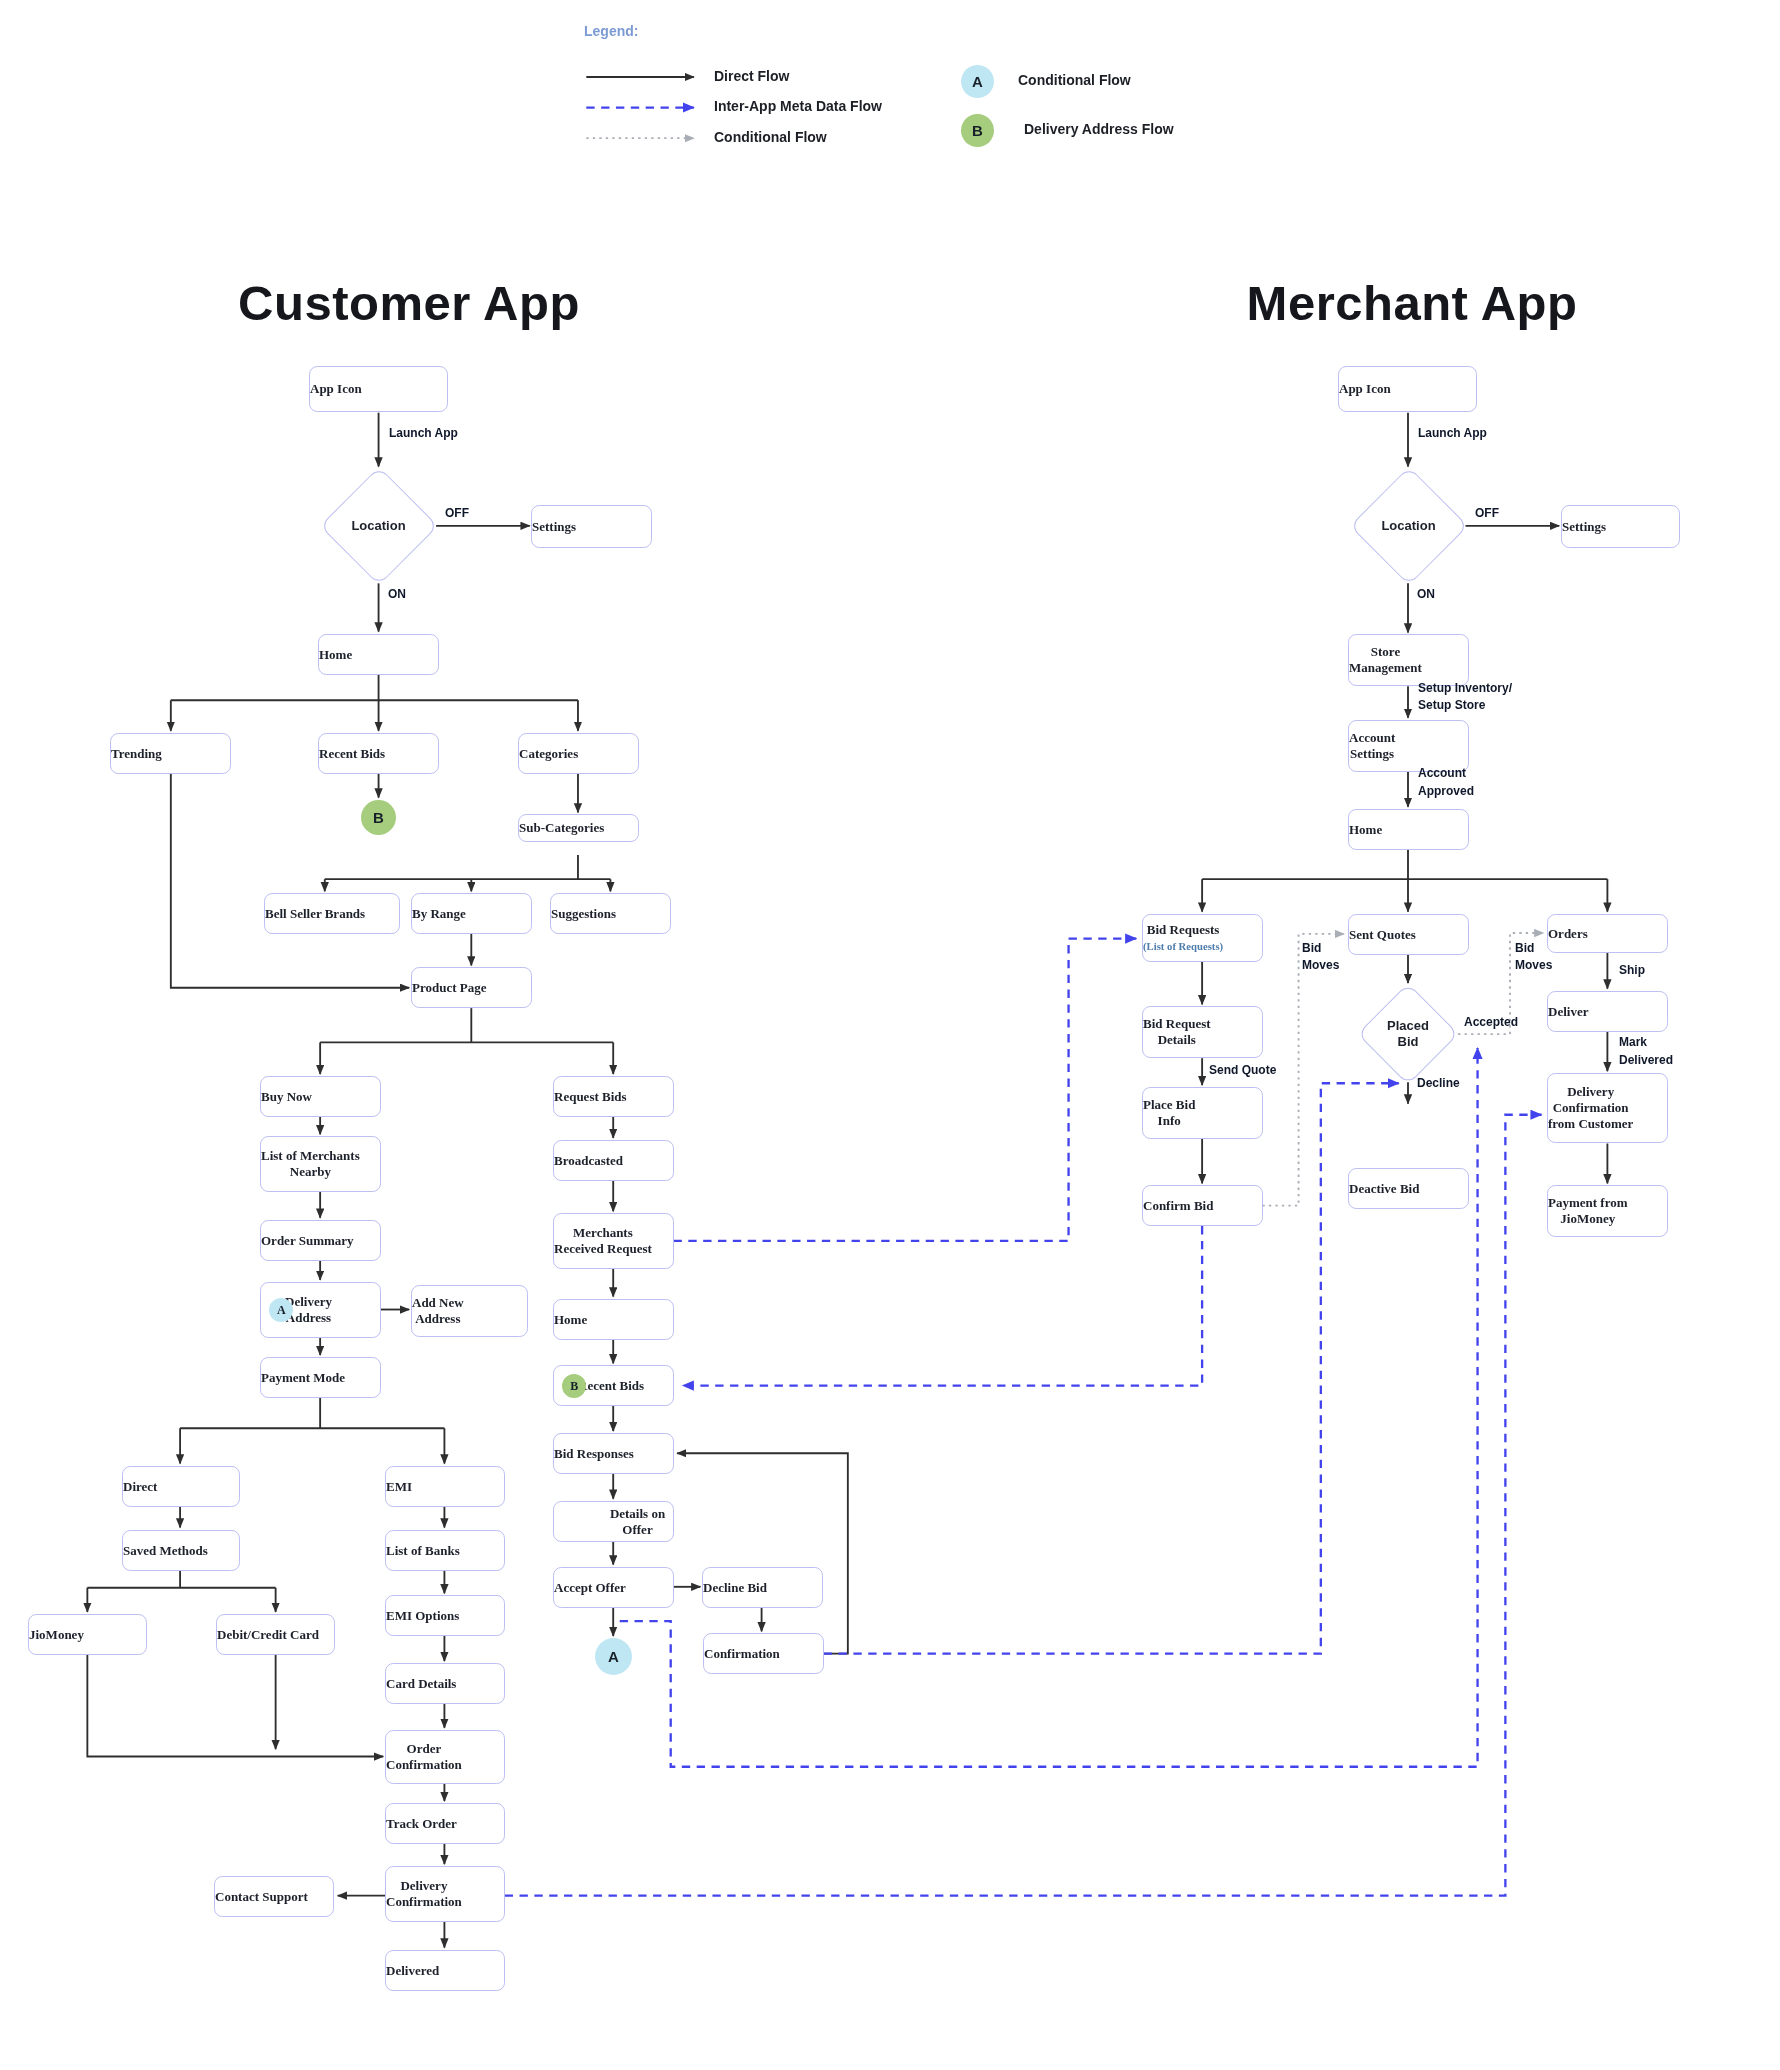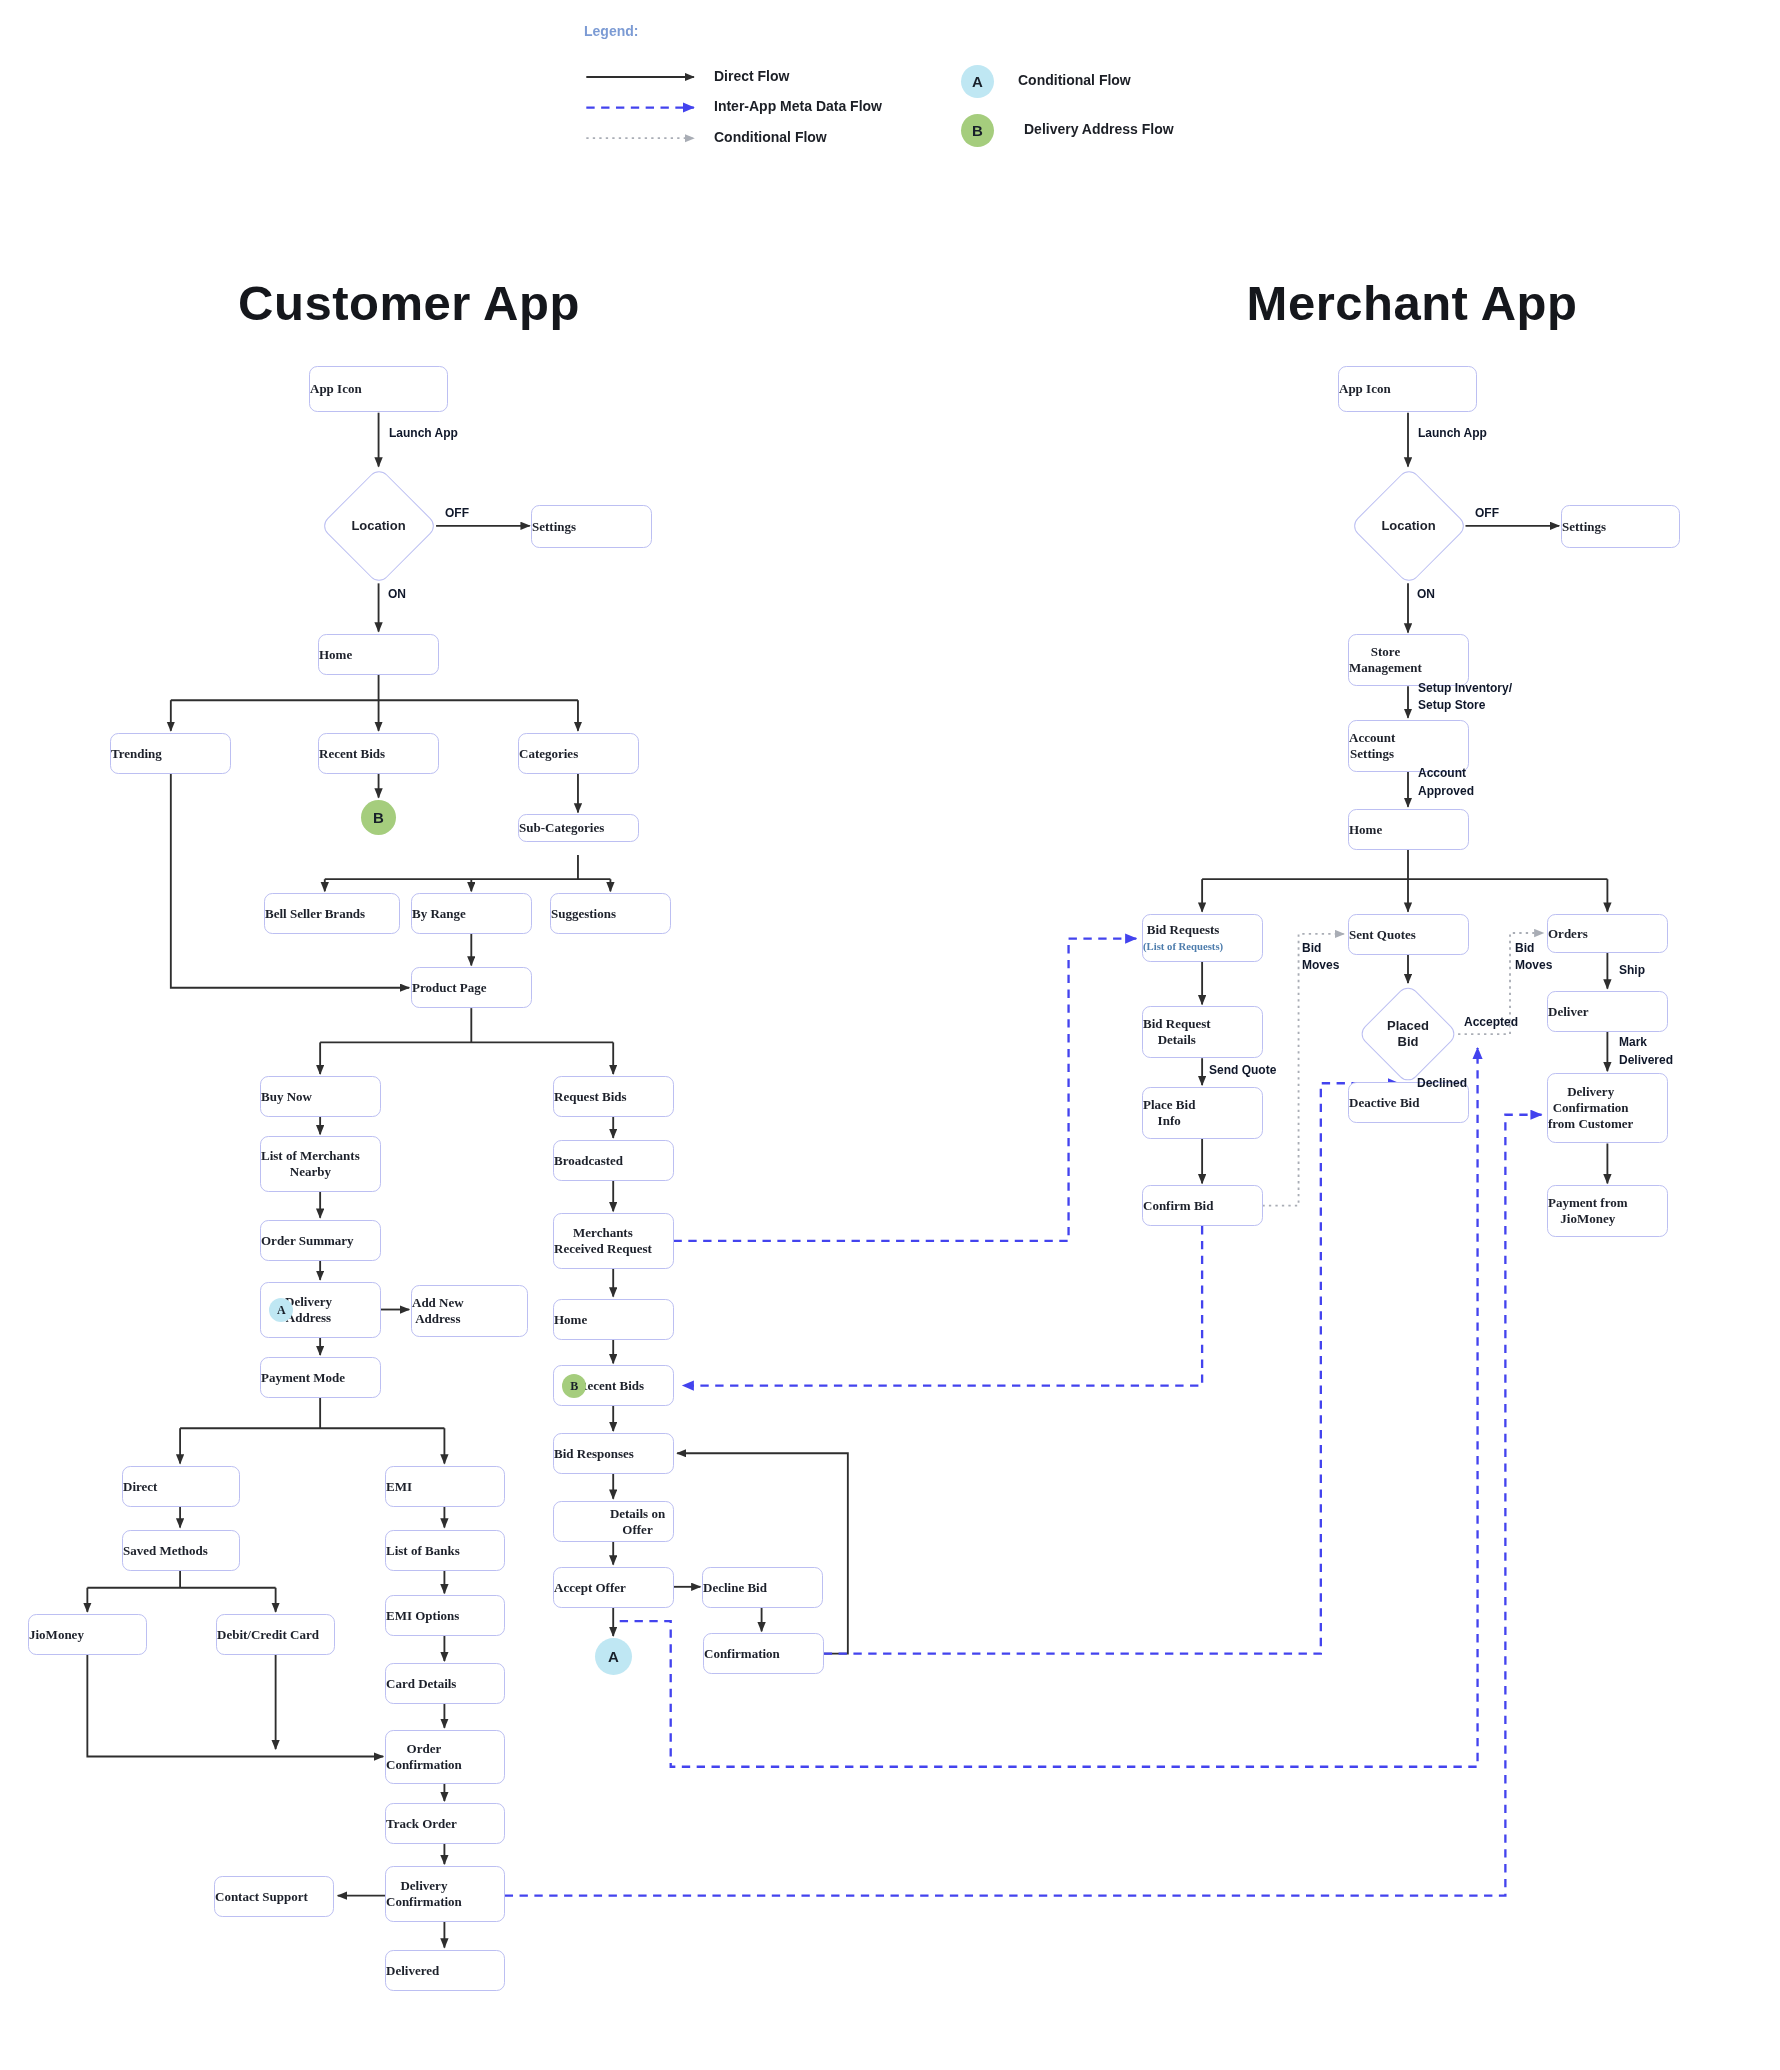--- a/index.html
+++ b/index.html
@@ -201,21 +201,21 @@
     <div class="node" style="left: 1142px; top: 1006px; width: 121px; height: 52px;"><span><span class="lbl">Bid Request
 Details</span></span></div>
     <div class="node" style="left: 1142px; top: 1087px; width: 121px; height: 52px;"><span><span class="lbl">Place Bid
 Info</span></span></div>
     <div class="node" style="left: 1142px; top: 1185px; width: 121px; height: 41px;"><span><span class="lbl">Confirm Bid</span></span></div>
     <div class="diamond" style="left: 1359px; top: 985px; width: 98px; height: 98px;">
       <div class="dbg" style="width: 70px; height: 70px;"></div>
       <div class="lbl">Placed
 Bid</div>
     </div>
-    <div class="node" style="left: 1348px; top: 1082px; width: 121px; height: 41px;"><span><span class="lbl">Deactive Bid</span></span></div>
+    <div class="node" style="left: 1348px; top: 1168px; width: 121px; height: 41px;"><span><span class="lbl">Deactive Bid</span></span></div>
     <div class="node" style="left: 1547px; top: 991px; width: 121px; height: 41px;"><span><span class="lbl">Deliver</span></span></div>
     <div class="node" style="left: 1547px; top: 1073px; width: 121px; height: 70px;"><span><span class="lbl">Delivery
 Confirmation
 from Customer</span></span></div>
     <div class="node" style="left: 1547px; top: 1185px; width: 121px; height: 52px;"><span><span class="lbl">Payment from
 JioMoney</span></span></div>
     <div class="badge" style="left: 961px; top: 65px; width: 33px; height: 33px; background: rgb(191, 231, 243);">A</div>
     <div class="badge" style="left: 961px; top: 114px; width: 33px; height: 33px; background: rgb(165, 205, 125);">B</div>
     <span class="edge-label blue" style="left: 584px; top: 24px;">Legend:</span>
     <span class="edge-label dark" style="left: 714px; top: 69px;">Direct Flow</span>
@@ -232,18 +232,18 @@
     <span class="edge-label" style="left: 1418px; top: 681px;">Setup Inventory/</span>
     <span class="edge-label" style="left: 1418px; top: 698px;">Setup Store</span>
     <span class="edge-label" style="left: 1418px; top: 766px;">Account</span>
     <span class="edge-label" style="left: 1418px; top: 784px;">Approved</span>
     <span class="edge-label" style="left: 1209px; top: 1063px;">Send Quote</span>
     <span class="edge-label" style="left: 1302px; top: 941px;">Bid</span>
     <span class="edge-label" style="left: 1302px; top: 958px;">Moves</span>
     <span class="edge-label" style="left: 1515px; top: 941px;">Bid</span>
     <span class="edge-label" style="left: 1515px; top: 958px;">Moves</span>
     <span class="edge-label" style="left: 1464px; top: 1015px;">Accepted</span>
-    <span class="edge-label" style="left: 1417px; top: 1076px;">Declined</span>
+    <span class="edge-label" style="left: 1417px; top: 1076px;">Decline</span>
     <span class="edge-label" style="left: 1619px; top: 963px;">Ship</span>
     <span class="edge-label" style="left: 1619px; top: 1035px;">Mark</span>
     <span class="edge-label" style="left: 1619px; top: 1053px;">Delivered</span>
   </div>
 
 
 </body></html>

